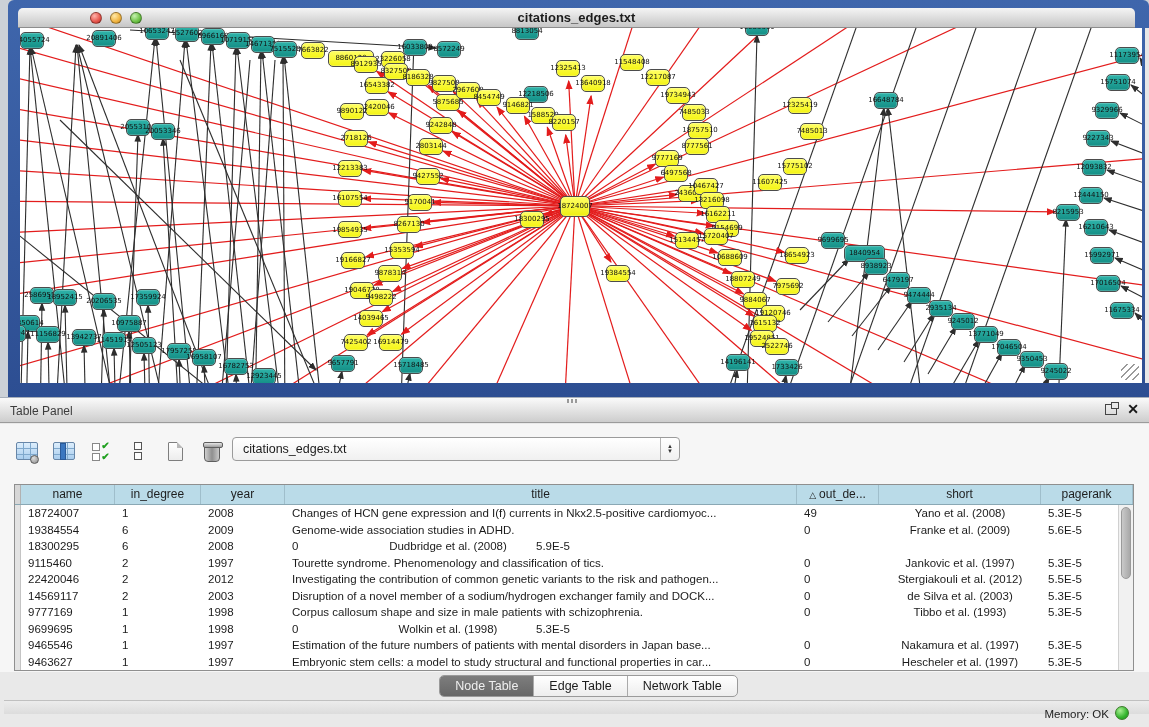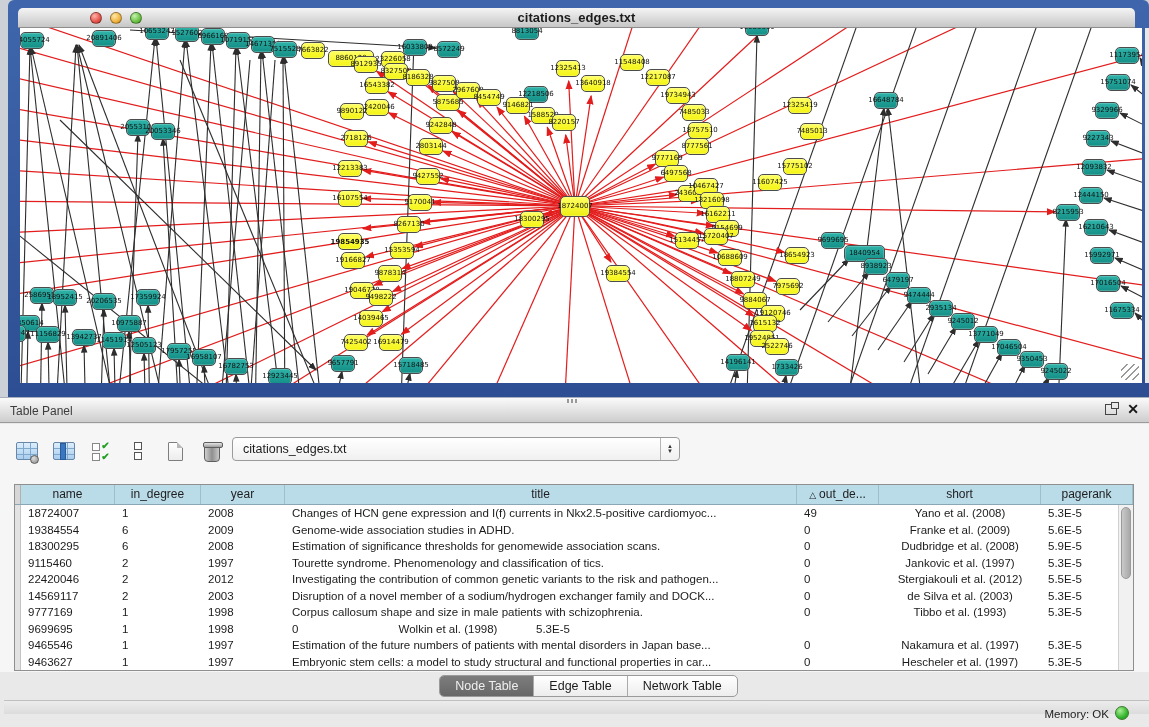--- a/index.html
+++ b/index.html
@@ -378,21 +378,21 @@
           </div>
           <div class="gnode t" style="left: 147px; top: 314.5px;">
             <span class="lbl">17957255</span>
           </div>
           <div class="gnode t" style="left: 172px; top: 320.5px;">
             <span class="lbl">16958107</span>
           </div>
           <div class="gnode t" style="left: 204px; top: 329.5px;">
             <span class="lbl">16782753</span>
           </div>
-          <div class="gnode t" style="left: 232px; top: 339.5px; margin-left: 16px;">
+          <div class="gnode t" style="left: 232px; top: 339.5px;">
             <span class="lbl">12923445</span>
           </div>
           <div class="gnode t" style="left: 311px; top: 326.5px;">
             <span class="lbl">9657791</span>
           </div>
           <div class="gnode t" style="left: 379px; top: 328.5px;">
             <span class="lbl">15718485</span>
           </div>
           <div class="gnode t" style="left: 706px; top: 325.5px;">
             <span class="lbl">14196141</span>
@@ -540,21 +540,21 @@
           </div>
           <div class="gnode y" style="left: 396px; top: 139.5px;">
             <span class="lbl">9427552</span>
           </div>
           <div class="gnode y" style="left: 318px; top: 161.5px;">
             <span class="lbl">16107554</span>
           </div>
           <div class="gnode y" style="left: 388px; top: 165.5px;">
             <span class="lbl">9170041</span>
           </div>
-          <div class="gnode y" style="left: 318px; top: 205px; font-weight: bold;">
+          <div class="gnode y" style="left: 318px; top: 193px;">
             <span class="lbl">19854935</span>
           </div>
           <div class="gnode y" style="left: 377px; top: 187.5px;">
             <span class="lbl">8267130</span>
           </div>
           <div class="gnode y" style="left: 370px; top: 213.5px;">
             <span class="lbl">15353594</span>
           </div>
           <div class="gnode y" style="left: 321px; top: 223.5px;">
             <span class="lbl">19166827</span>
@@ -757,21 +757,20 @@
               <div class="td c3">Genome-wide association studies in ADHD.</div>
               <div class="td c4">0</div>
               <div class="td c5">Franke et al. (2009)</div>
               <div class="td c6">5.6E-5</div>
             </div>
             <div class="trow">
               <div class="td gut gutw"></div>
               <div class="td c0">18300295</div>
               <div class="td c1">6</div>
               <div class="td c2">2008</div>
-              <div class="td c3">Estimation of significance thresholds for genomewide association scans.</div>
               <div class="td c4">0</div>
               <div class="td c5">Dudbridge et al. (2008)</div>
               <div class="td c6">5.9E-5</div>
             </div>
             <div class="trow">
               <div class="td gut gutw"></div>
               <div class="td c0">9115460</div>
               <div class="td c1">2</div>
               <div class="td c2">1997</div>
               <div class="td c3">Tourette syndrome. Phenomenology and classification of tics.</div>

